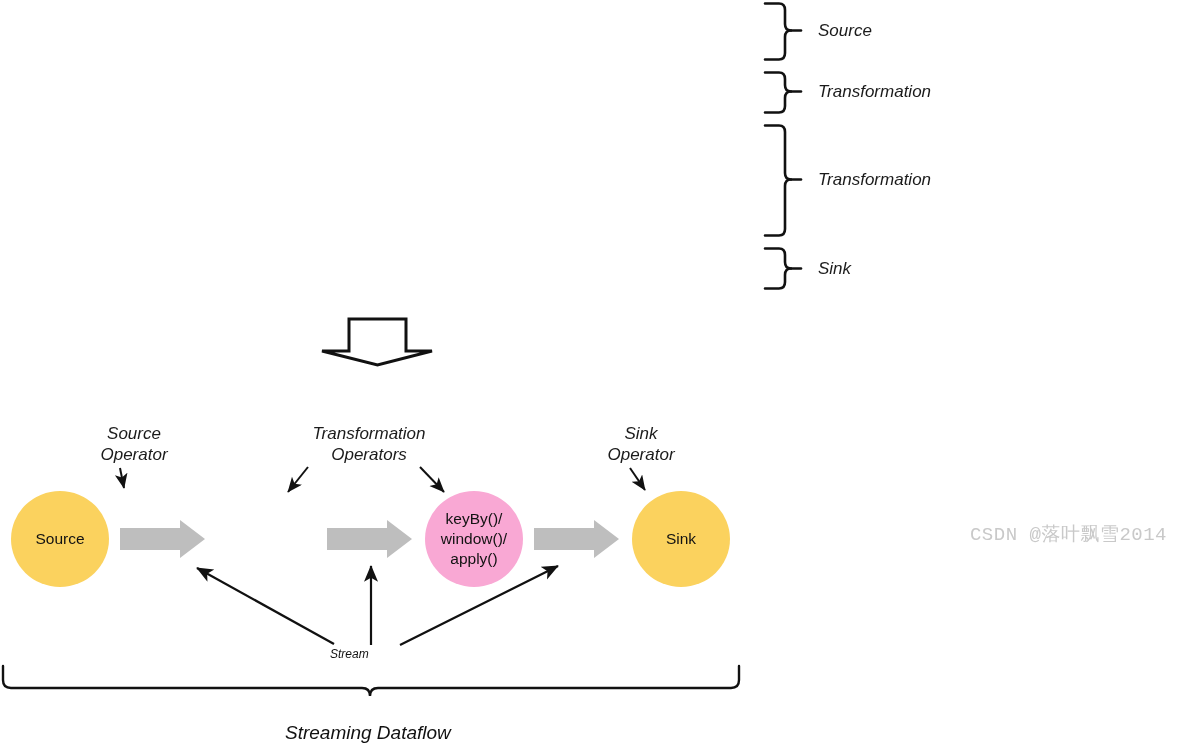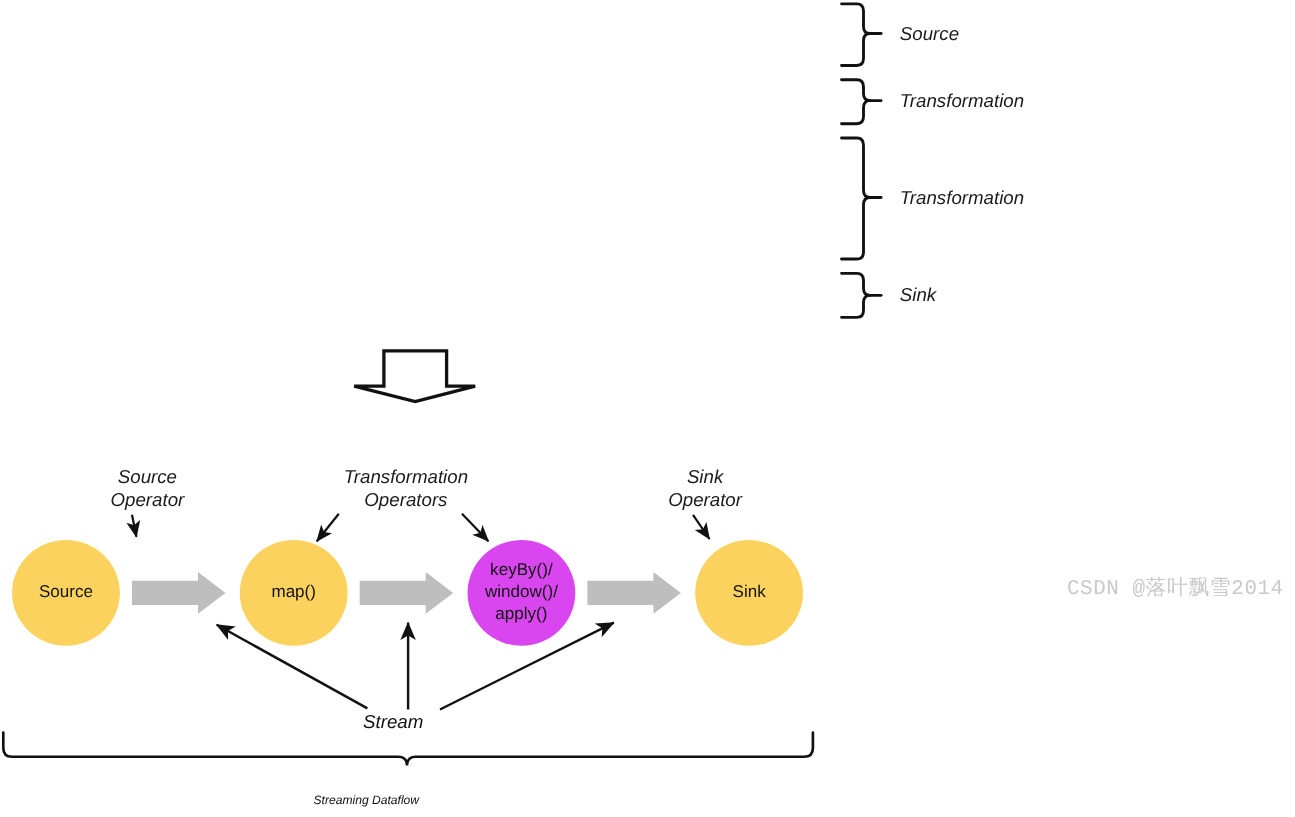--- a/index.html
+++ b/index.html
@@ -71,30 +71,30 @@
     font-size: 15.5px;
     line-height: 20px;
     color: #121212;
     white-space: pre-line;
   }
 
   .stream-label {
     position: absolute;
     font-family: "Liberation Sans", sans-serif;
     font-style: italic;
-    font-size: 17px;
+    font-size: 12px;
     color: #111;
     white-space: nowrap;
   }
 
   .dataflow-label {
     position: absolute;
     font-family: "Liberation Sans", sans-serif;
     font-style: italic;
-    font-size: 11px;
+    font-size: 19px;
     color: #111;
     white-space: nowrap;
   }
 
   .watermark {
     position: absolute;
     right: 10px;
     bottom: 12px;
     font-family: Liberation Mono, monospace;
     font-size: 19px;
@@ -137,22 +137,21 @@
   <div class="brace-label" style="left:818px; top:259px;">Sink</div>
 
   <div class="op-label" style="left:74px; top:423px; width:120px;">Source
 Operator</div>
   <div class="op-label" style="left:288px; top:423px; width:162px;">Transformation
 Operators</div>
   <div class="op-label" style="left:582px; top:423px; width:118px;">Sink
 Operator</div>
 
   <div class="node" style="left:11px;  top:491px; width:98px;  height:96px;  background:#FBD25E;">Source</div>
-  <div class="node" style="left:218px; top:491px; width:98px;  height:96px;  background:#FBD25E;">map()</div>
-  <div class="node" style="left:425px; top:491px; width:98px;  height:96px;  background:#d946ef;">keyBy()/
+  <div class="node" style="left:425px; top:491px; width:98px;  height:96px;  background:#f9a8d4;">keyBy()/
 window()/
 apply()</div>
   <div class="node" style="left:632px; top:491px; width:98px;  height:96px;  background:#FBD25E;">Sink</div>
 
   <div class="stream-label" style="left:330px; top:647px;">Stream</div>
   <div class="dataflow-label" style="left:285px; top:722px;">Streaming Dataflow</div>
 
   <div class="watermark">CSDN @落叶飘雪2014</div>
 
   <svg class="overlay" viewBox="0 0 1177 743" xmlns="http://www.w3.org/2000/svg">

